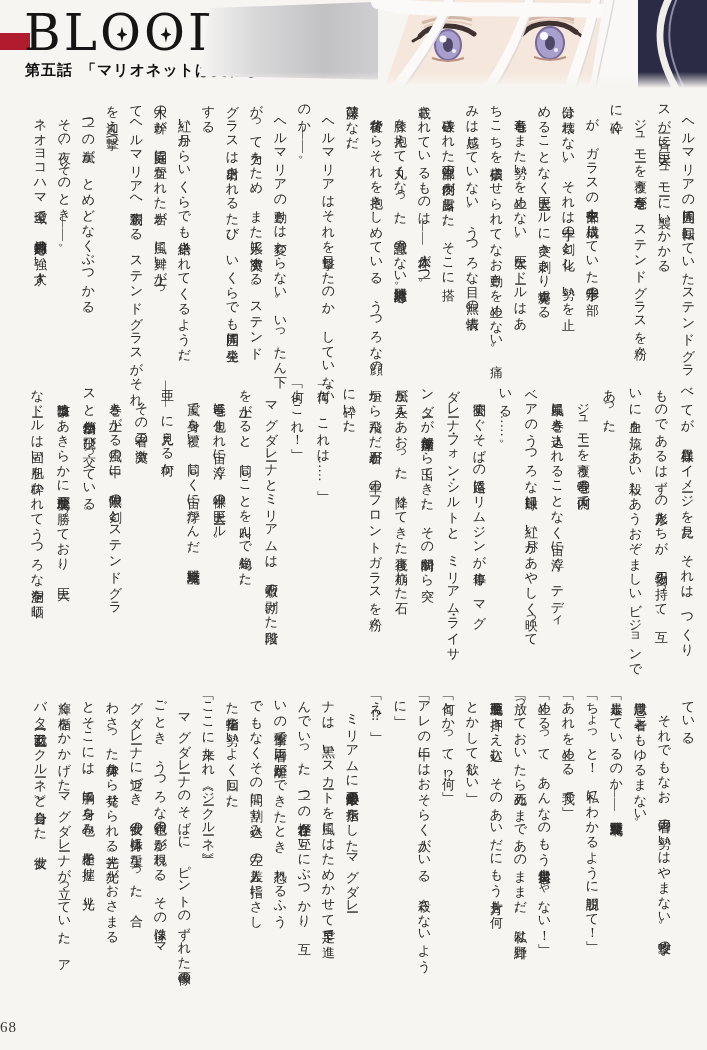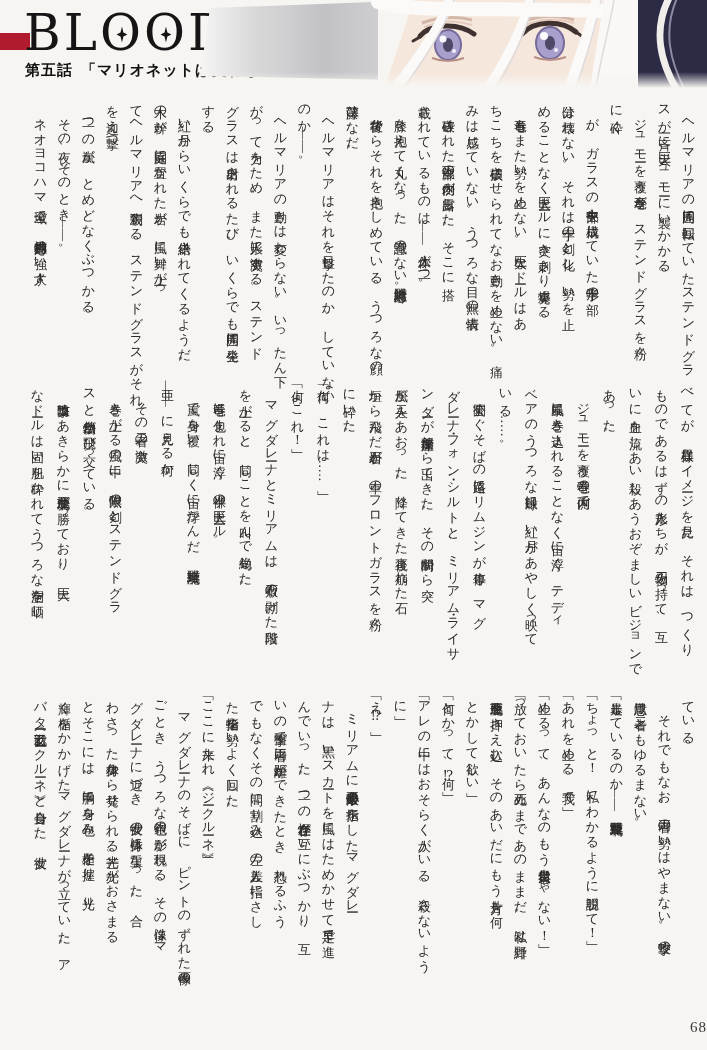--- a/index.html
+++ b/index.html
@@ -34,21 +34,21 @@
     writing-mode:vertical-rl; -webkit-writing-mode:vertical-rl;
     font-size:13px; letter-spacing:0.4px; color:#2b2929; text-align:left;
   }
   .band .vline { white-space:nowrap; }
   .band1 { top:96px;  height:300px; line-height:24px; }
   .band2 { top:380px; height:306px; line-height:26px; }
   .band3 { top:692px; height:322px; line-height:24px; }
 
   .page-num {
     position:absolute; left:0; right:0; bottom:14px;
-    text-align:right; font-size:15px; color:#3a3838; letter-spacing:1px;
+    text-align:left; font-size:15px; color:#3a3838; letter-spacing:1px;
   }
 </style>
 </head>
 <body>
 
 <div class="page">
 
   <div class="logo-bar"></div>
   <div class="logo"><span class="logo-letter">B</span><span class="logo-letter">L</span><span class="logo-letter">O<span class="diamond"></span></span><span class="logo-letter">O<span class="diamond"></span></span><span class="logo-letter">D</span></div>
   <div class="episode">

